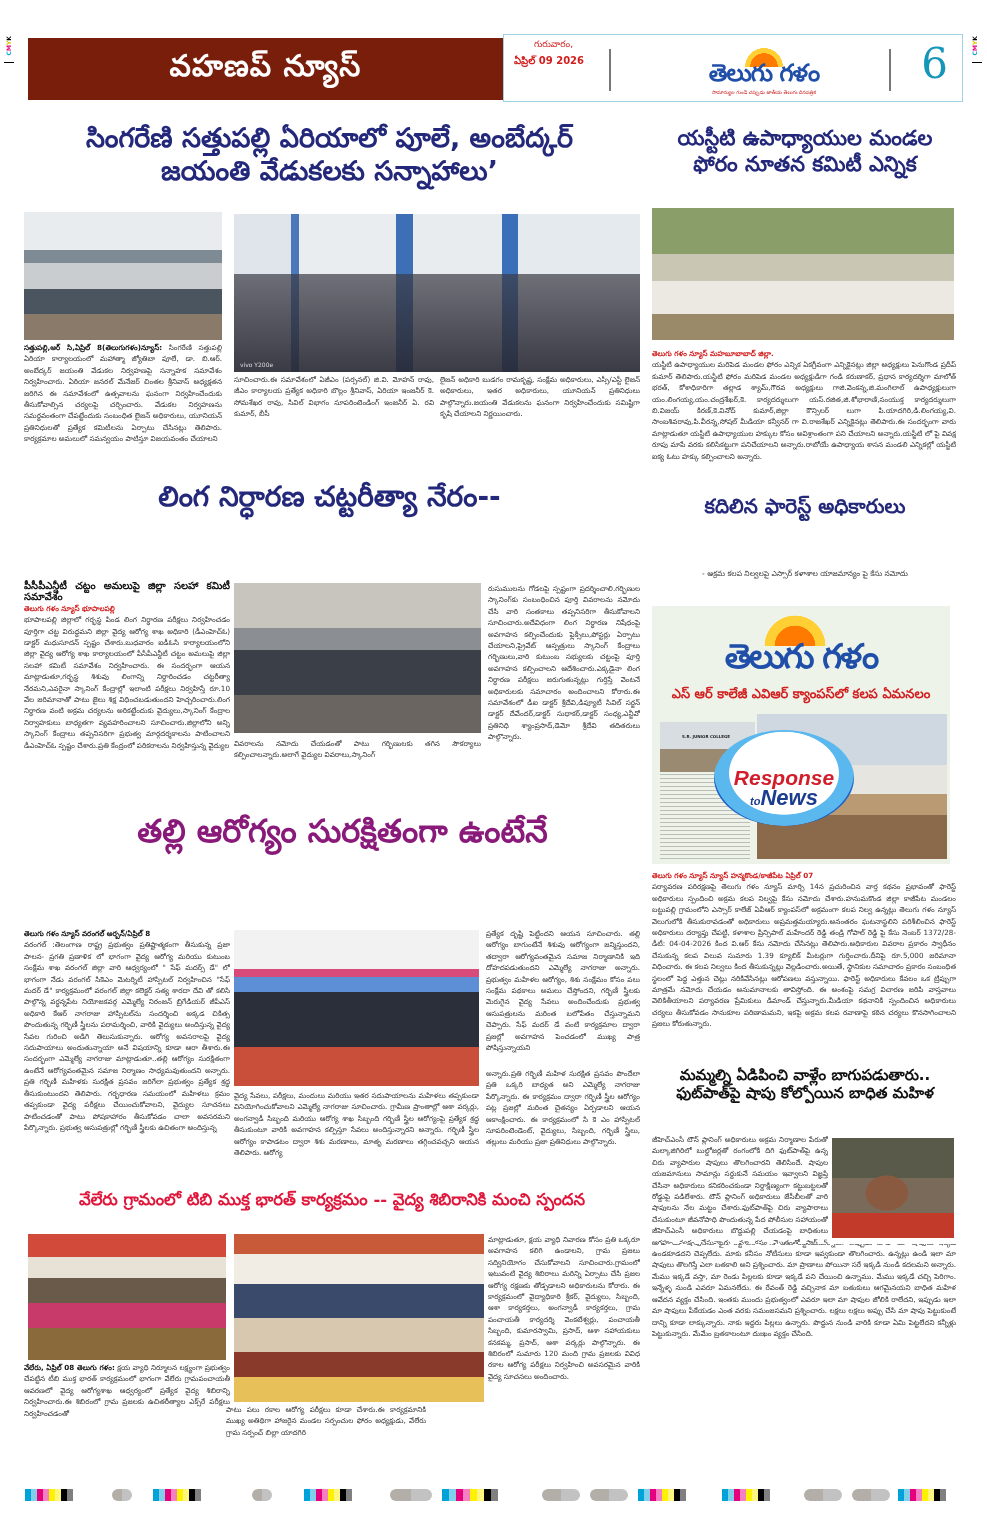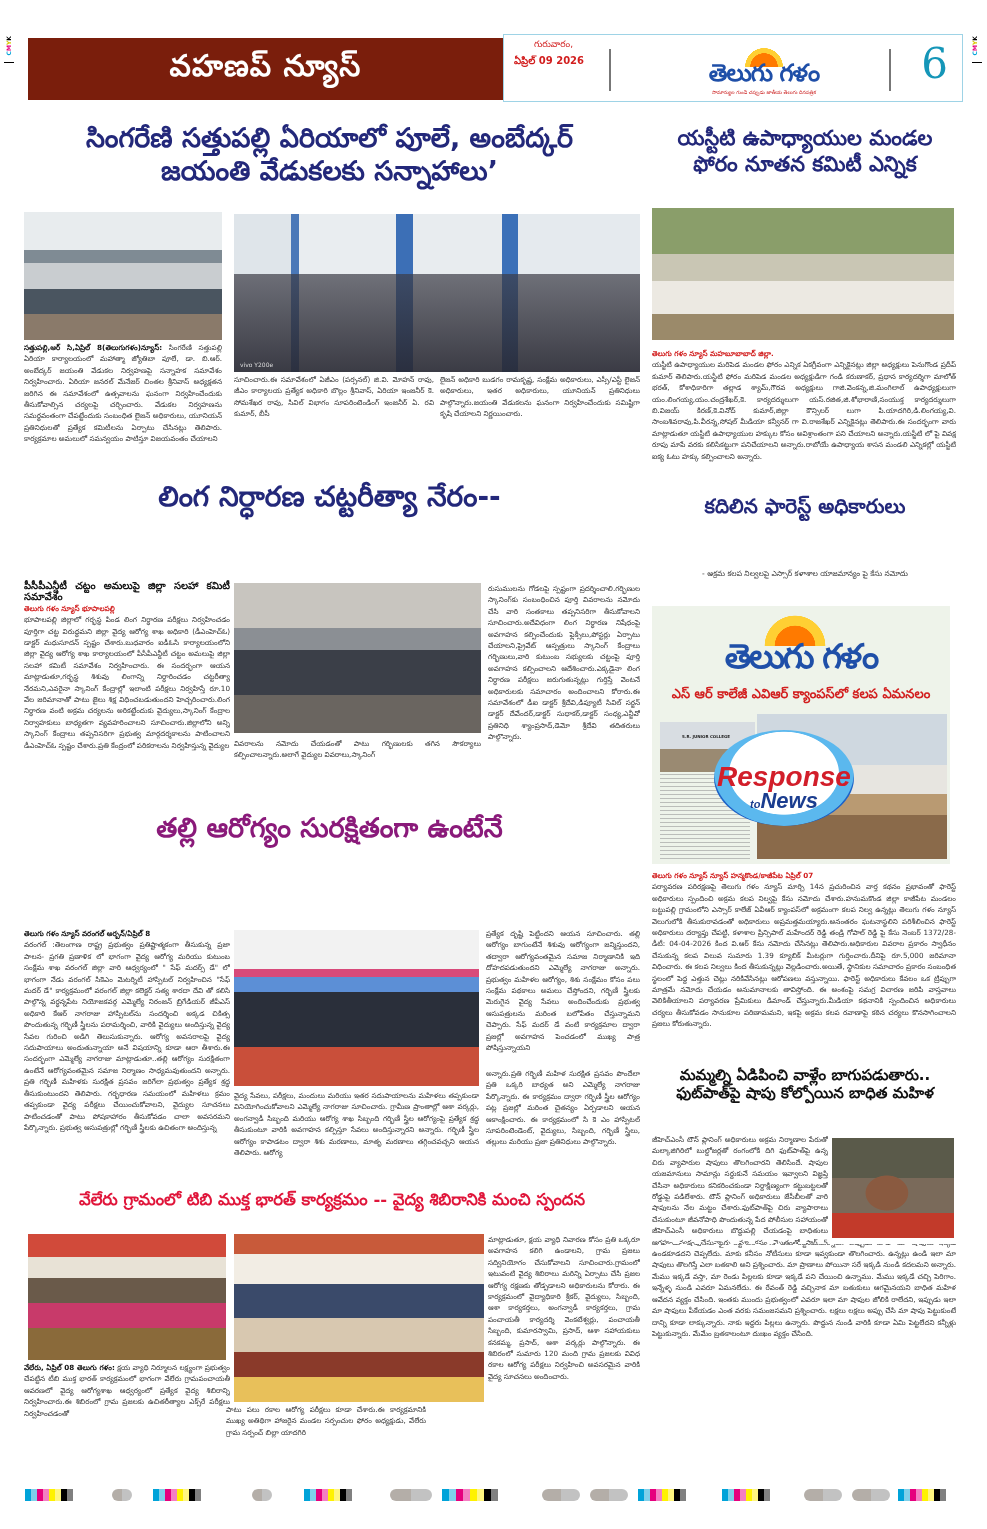--- a/index.html
+++ b/index.html
@@ -114,30 +114,30 @@
     <div style="position:absolute; left:108px; top:4px; width:70px; height:36px; border-radius:70px 70px 0 0; background: radial-gradient(circle at 50% 100%, #ff7a00 0 40%, #ffcf33 41% 60%, transparent 61%);"></div>
     <div style="position:absolute; left:0; top:30px; width:298px; font-size:34px; font-weight:bold; color:#1f4fa8; letter-spacing:-2px;">తెలుగు గళం</div>
   </div>
   <div style="position:absolute; left:4px; top:80px; width:290px; font-size:13px; font-weight:bold; color:#d21e1e; text-align:center;">ఎస్ ఆర్ కాలేజీ ఎవిఆర్ క్యాంపస్‌లో కలప ఏమనలం</div>
   <div style="position:absolute; left:105px; top:108px; width:190px; height:145px; background: linear-gradient(180deg,#cfd8e0 0 35%, #e7e5e0 35% 55%, #b99a72 55% 70%, #8a6a4a 70%);"></div>
   <div style="position:absolute; left:8px; top:116px; width:95px; height:50px; background: linear-gradient(180deg,#d8dde2 0 55%, #9a8a72 55%);">
     <div style="position:absolute; left:22px; top:12px; font-size:4px; color:#222; font-weight:bold;">S.R. JUNIOR COLLEGE</div>
   </div>
   <div style="position:absolute; left:8px; top:168px; width:90px; height:86px; background: repeating-linear-gradient(180deg,#999 0 1px, transparent 1px 4px); opacity:0.6;"></div>
   <div style="position:absolute; left:62px; top:124px; width:140px; height:96px; border-radius:50%; background: radial-gradient(ellipse at 50% 45%, #ffffff 0 55%, #5bb8ee 56% 70%, #1e63c7 71%); display:flex; flex-direction:column; align-items:center; justify-content:center; font-family:'Liberation Sans', sans-serif; font-weight:bold; font-style:italic; line-height:0.95;">
-    <span style="font-size:28px; color:#d21e2a;margin-top:20px;">Response</span>
+    <span style="font-size:21px; color:#d21e2a;margin-top:20px;">Response</span>
     <span style="font-size:22px; color:#1b3d8f;"><span style="font-size:11px;">to</span><span>News</span></span>
   </div>
 </div>
 <div class="col" style="left:652px; top:870px; width:304px; height:190px;">
   <div class="dateline-red">తెలుగు గళం న్యూస్ న్యూస్ హన్మకొండ/కాజీపేట ఏప్రిల్ 07</div>
   <div>పర్యావరణ పరిరక్షణపై తెలుగు గళం న్యూస్ మార్చి 14న ప్రచురించిన వార్త కథనం ప్రభావంతో ఫారెస్ట్ అధికారులు స్పందించి అక్రమ కలప నిల్వపై కేసు నమోదు చేశారు.హనుమకొండ జిల్లా కాజీపేట మండలం బట్టుపల్లి గ్రామంలోని ఎస్సార్ కాలేజ్ ఏవీఆర్ క్యాంపస్‌లో అక్రమంగా కలప నిల్వ ఉన్నట్లు తెలుగు గళం న్యూస్ వెలుగులోకి తీసుకురావడంతో అధికారులు అప్రమత్తమయ్యారు.అనంతరం ఘటనాస్థలిని పరిశీలించిన ఫారెస్ట్ అధికారులు దర్యాప్తు చేపట్టి, కళాశాల ప్రిన్సిపాల్ మహేందర్ రెడ్డి తండ్రి గోపాల్ రెడ్డి పై కేసు నెంబర్ 1372/28-డీటీ: 04-04-2026 కింద వి.ఆర్ కేసు నమోదు చేసినట్లు తెలిపారు.అధికారుల వివరాల ప్రకారం స్వాధీనం చేసుకున్న కలప విలువ సుమారు 1.39 క్యూబిక్ మీటర్లుగా గుర్తించారు.దీనిపై రూ.5,000 జరిమానా విధించారు. ఈ కలప నిల్వలు కింద తీసుకున్నట్లు వెల్లడించారు.అయితే, స్థానికుల సమాచారం ప్రకారం సంబంధిత స్థలంలో పెద్ద ఎత్తున చెట్లు నరికివేసినట్లు ఆరోపణలు వస్తున్నాయి. ఫారెస్ట్ అధికారులు కేవలం ఒక ట్రిప్పుగా మాత్రమే నమోదు చేయడం అనుమానాలకు తావిస్తోంది. ఈ అంశంపై సమగ్ర విచారణ జరిపి వాస్తవాలు వెలికితీయాలని పర్యావరణ ప్రేమికులు డిమాండ్ చేస్తున్నారు.మీడియా కథనానికి స్పందించిన అధికారులు చర్యలు తీసుకోవడం సానుకూల పరిణామమని, ఇకపై అక్రమ కలప రవాణాపై కఠిన చర్యలు కొనసాగించాలని ప్రజలు కోరుతున్నారు.</div>
 </div>
 
-<div class="hl hl-purple" style="left:22px; top:812px; width:615px; font-size:27px;">
+<div class="hl hl-purple" style="left:35px; top:812px; width:615px; font-size:32px;">
   <div>తల్లి ఆరోగ్యం సురక్షితంగా ఉంటేనే</div>
 </div>
 <div class="col" style="left:24px; top:928px; width:206px; height:252px;">
   <div class="dateline">తెలుగు గళం న్యూస్ వరంగల్ అర్బన్/ఏప్రిల్ 8</div>
   <div>వరంగల్ :తెలంగాణ రాష్ట్ర ప్రభుత్వం ప్రతిష్టాత్మకంగా తీసుకున్న ప్రజా పాలన- ప్రగతి ప్రణాళిక లో భాగంగా వైద్య ఆరోగ్య మరియు కుటుంబ సంక్షేమ శాఖ వరంగల్ జిల్లా వారి ఆధ్వర్యంలో " సేఫ్ మదర్స్ డే" లో భాగంగా నేడు వరంగల్ సికెఎం మెటర్నిటీ హాస్పిటల్ నిర్వహించిన "సేఫ్ మదర్ డే" కార్యక్రమంలో వరంగల్ జిల్లా కలెక్టర్ సత్య శారదా దేవి తో కలిసి పాల్గొన్న వర్ధన్నపేట నియోజకవర్గ ఎమ్మెల్యే నిరంజన్ బ్రిగేడియర్ జీపీఎస్ అధికారి కేఆర్ నాగరాజు హాస్పిటల్‌ను సందర్శించి అక్కడ చికిత్స పొందుతున్న గర్భిణీ స్త్రీలను పరామర్శించి, వారికి వైద్యులు అందిస్తున్న వైద్య సేవల గురించి అడిగి తెలుసుకున్నారు. ఆరోగ్య అవసరాలపై వైద్య సదుపాయాలు అందుతున్నాయా అనే విషయాన్ని కూడా ఆరా తీశారు.ఈ సందర్భంగా ఎమ్మెల్యే నాగరాజు మాట్లాడుతూ..తల్లి ఆరోగ్యం సురక్షితంగా ఉంటేనే ఆరోగ్యవంతమైన సమాజ నిర్మాణం సాధ్యమవుతుందని అన్నారు. ప్రతి గర్భిణీ మహిళకు సురక్షిత ప్రసవం జరిగేలా ప్రభుత్వం ప్రత్యేక శ్రద్ధ తీసుకుంటుందని తెలిపారు. గర్భధారణ సమయంలో మహిళలు క్రమం తప్పకుండా వైద్య పరీక్షలు చేయించుకోవాలని, వైద్యుల సూచనలు పాటించడంతో పాటు పోషకాహారం తీసుకోవడం చాలా అవసరమని పేర్కొన్నారు. ప్రభుత్వ ఆసుపత్రుల్లో గర్భిణీ స్త్రీలకు ఉచితంగా అందిస్తున్న</div>
 </div>
 <div class="photo" style="left:234px; top:930px; width:245px; height:156px; background: linear-gradient(180deg,#f2f2f2 0 25%, #d84a7a 25% 30%, #5c8fd6 30% 40%, #2a2f3a 40% 75%, #c94f3a 75%);"></div>
 <div class="col" style="left:234px; top:1090px; width:245px; height:90px;">వైద్య సేవలు, పరీక్షలు, మందులు మరియు ఇతర సదుపాయాలను మహిళలు తప్పకుండా వినియోగించుకోవాలని ఎమ్మెల్యే నాగరాజు సూచించారు. గ్రామీణ ప్రాంతాల్లో ఆశా వర్కర్లు, అంగన్వాడీ సిబ్బంది మరియు ఆరోగ్య శాఖ సిబ్బంది గర్భిణీ స్త్రీల ఆరోగ్యంపై ప్రత్యేక శ్రద్ధ తీసుకుంటూ వారికి అవగాహన కల్పిస్తూ సేవలు అందిస్తున్నారని అన్నారు. గర్భిణీ స్త్రీల ఆరోగ్యం కాపాడటం ద్వారా శిశు మరణాలు, మాతృ మరణాలు తగ్గించవచ్చని ఆయన తెలిపారు. ఆరోగ్య</div>
 <div class="col" style="left:486px; top:928px; width:154px; height:138px;">ప్రత్యేక దృష్టి పెట్టిందని ఆయన సూచించారు. తల్లి ఆరోగ్యం బాగుంటేనే శిశువు ఆరోగ్యంగా జన్మిస్తుందని, తద్వారా ఆరోగ్యవంతమైన సమాజ నిర్మాణానికి ఇది దోహదపడుతుందని ఎమ్మెల్యే నాగరాజు అన్నారు. ప్రభుత్వం మహిళల ఆరోగ్యం, శిశు సంక్షేమం కోసం పలు సంక్షేమ పథకాలు అమలు చేస్తోందని, గర్భిణీ స్త్రీలకు మెరుగైన వైద్య సేవలు అందించేందుకు ప్రభుత్వ ఆసుపత్రులను మరింత బలోపేతం చేస్తున్నామని చెప్పారు. సేఫ్ మదర్ డే వంటి కార్యక్రమాల ద్వారా ప్రజల్లో అవగాహన పెంచడంలో ముఖ్య పాత్ర పోషిస్తున్నాయని</div>
 <div class="col" style="left:486px; top:1068px; width:154px; height:112px;">అన్నారు.ప్రతి గర్భిణీ మహిళ సురక్షిత ప్రసవం పొందేలా ప్రతి ఒక్కరి బాధ్యత అని ఎమ్మెల్యే నాగరాజు పేర్కొన్నారు. ఈ కార్యక్రమం ద్వారా గర్భిణీ స్త్రీల ఆరోగ్యం పట్ల ప్రజల్లో మరింత చైతన్యం ఏర్పడాలని ఆయన ఆకాంక్షించారు. ఈ కార్యక్రమంలో సి కె ఎం హాస్పిటల్ సూపరింటెండెంట్, వైద్యులు, సిబ్బంది, గర్భిణీ స్త్రీలు, తల్లులు మరియు ప్రజా ప్రతినిధులు పాల్గొన్నారు.</div>

